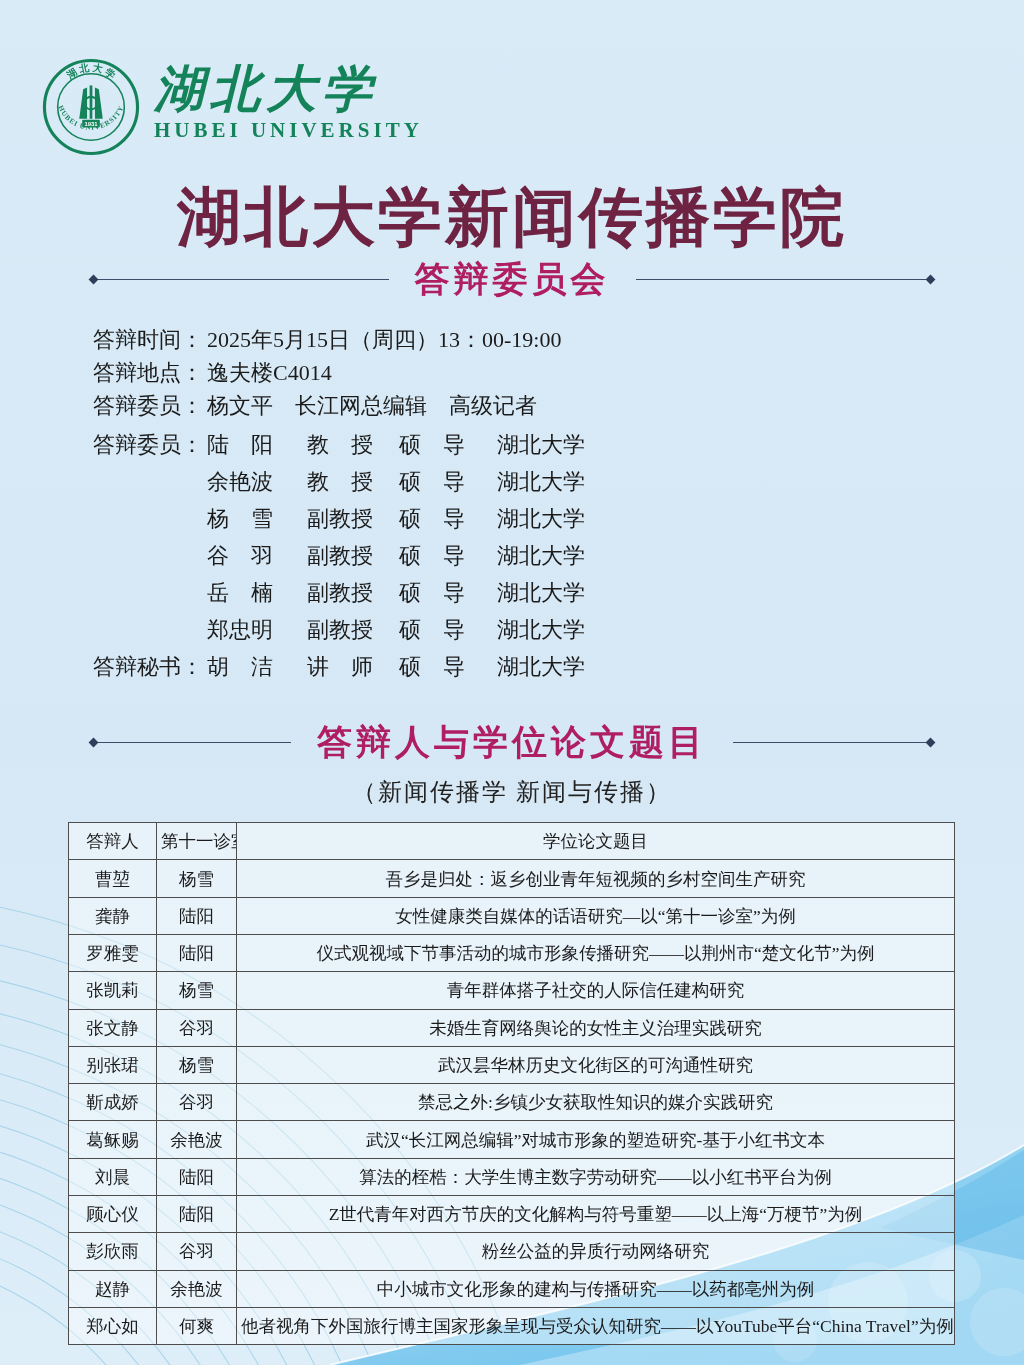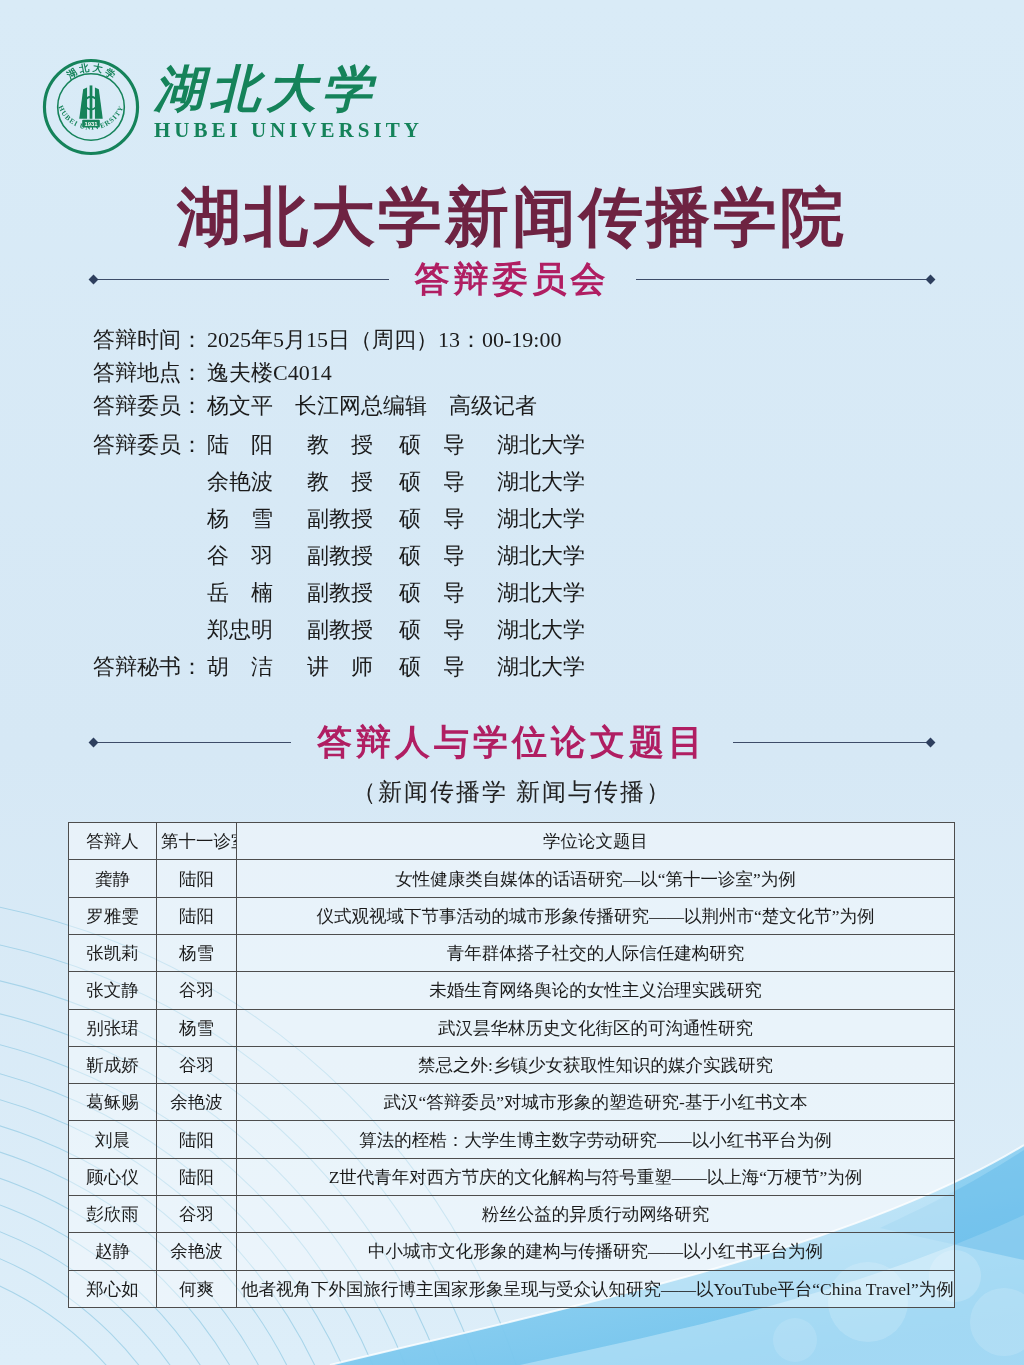--- a/index.html
+++ b/index.html
@@ -215,20 +215,25 @@
         </colgroup>
       <thead>
           <tr>
             <th>答辩人</th>
             <th>第十一诊室</th>
             <th>学位论文题目</th>
           </tr>
         </thead>
       <tbody>
           <tr>
+            <td>曹堃</td>
+            <td>杨雪</td>
+            <td>吾乡是归处：返乡创业青年短视频的乡村空间生产研究</td>
+          </tr>
+          <tr>
             <td>龚静</td>
             <td>陆阳</td>
             <td>女性健康类自媒体的话语研究—以“第十一诊室”为例</td>
           </tr>
           <tr>
             <td>罗雅雯</td>
             <td>陆阳</td>
             <td>仪式观视域下节事活动的城市形象传播研究——以荆州市“楚文化节”为例</td>
           </tr>
           <tr>
@@ -247,41 +252,41 @@
             <td>武汉昙华林历史文化街区的可沟通性研究</td>
           </tr>
           <tr>
             <td>靳成娇</td>
             <td>谷羽</td>
             <td>禁忌之外:乡镇少女获取性知识的媒介实践研究</td>
           </tr>
           <tr>
             <td>葛稣赐</td>
             <td>余艳波</td>
-            <td>武汉“答辩委员”对城市形象的塑造研究-基于小红书文本</td>
+            <td>武汉“长江网总编辑”对城市形象的塑造研究-基于小红书文本</td>
           </tr>
           <tr>
             <td>刘晨</td>
             <td>陆阳</td>
             <td>算法的桎梏：大学生博主数字劳动研究——以小红书平台为例</td>
           </tr>
           <tr>
             <td>顾心仪</td>
             <td>陆阳</td>
             <td>Z世代青年对西方节庆的文化解构与符号重塑——以上海“万梗节”为例</td>
           </tr>
           <tr>
             <td>彭欣雨</td>
             <td>谷羽</td>
             <td>粉丝公益的异质行动网络研究</td>
           </tr>
           <tr>
             <td>赵静</td>
             <td>余艳波</td>
-            <td>中小城市文化形象的建构与传播研究——以小红书平台为例</td>
+            <td>中小城市文化形象的建构与传播研究——以药都亳州为例</td>
           </tr>
           <tr>
             <td>郑心如</td>
             <td>何爽</td>
             <td>他者视角下外国旅行博主国家形象呈现与受众认知研究——以YouTube平台“China Travel”为例</td>
           </tr>
         </tbody>
     </table>
 
   </div>

